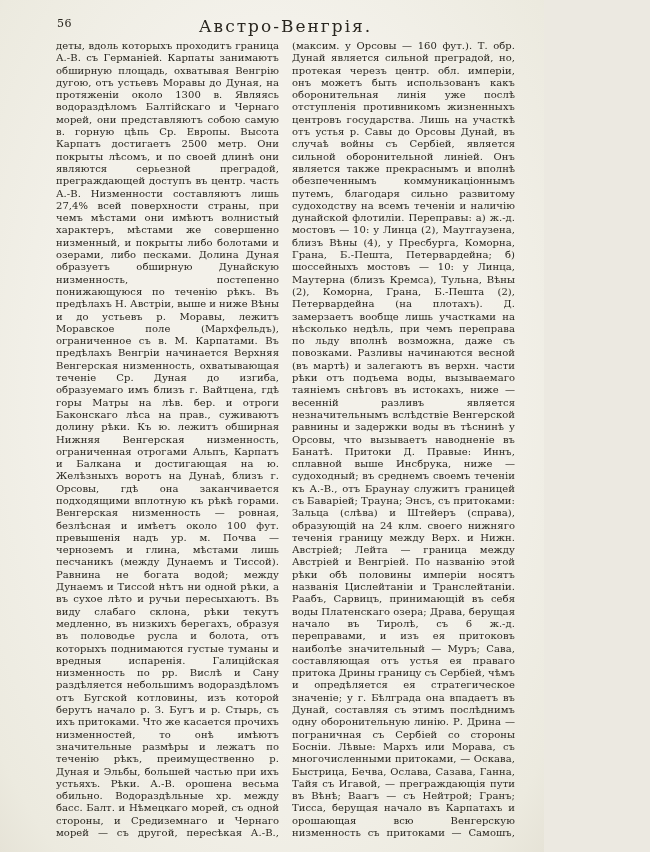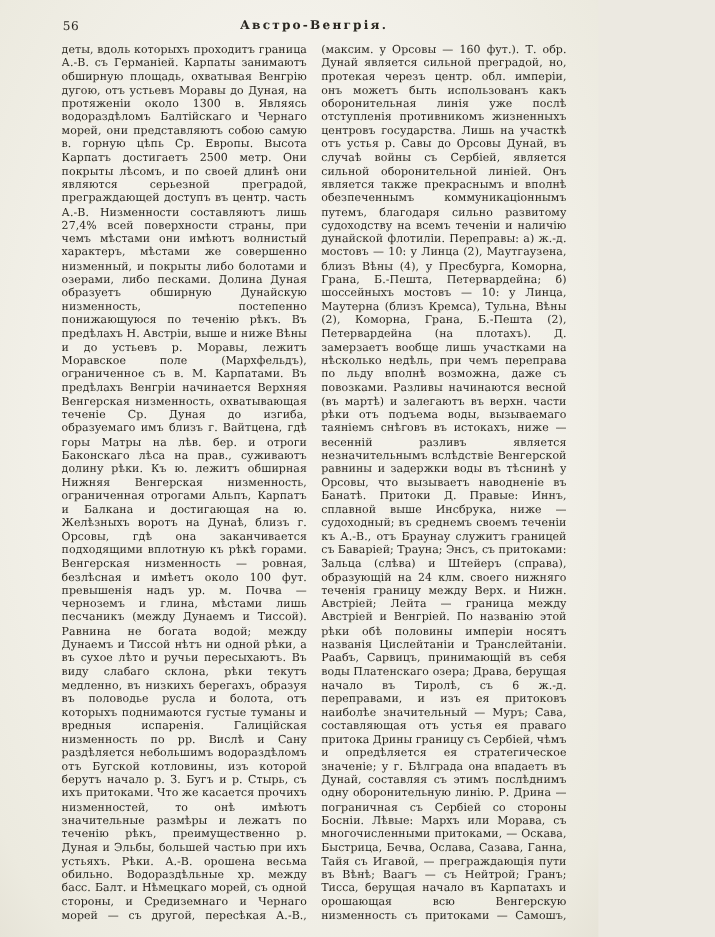--- a/index.html
+++ b/index.html
@@ -30,22 +30,22 @@
   .page-num {
     position: absolute;
     left: 1px;
     top: 1px;
     font-size: 11px;
     letter-spacing: 0.5px;
   }
   .page-title {
     display: block;
     text-align: center;
-    font-weight: bold;
-    font-size: 11px;
+    font-weight: normal;
+    font-size: 17px;
     letter-spacing: 2px;
   }
   .text-columns {
     display: flex;
     gap: 13px;
   }
   .col {
     width: 276px;
     height: 800px;
     overflow: hidden;

